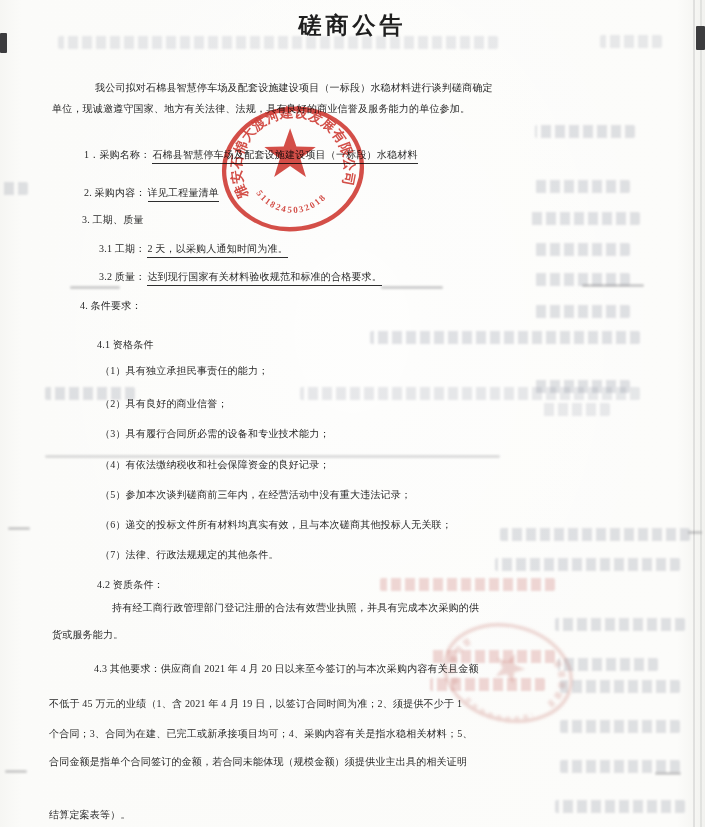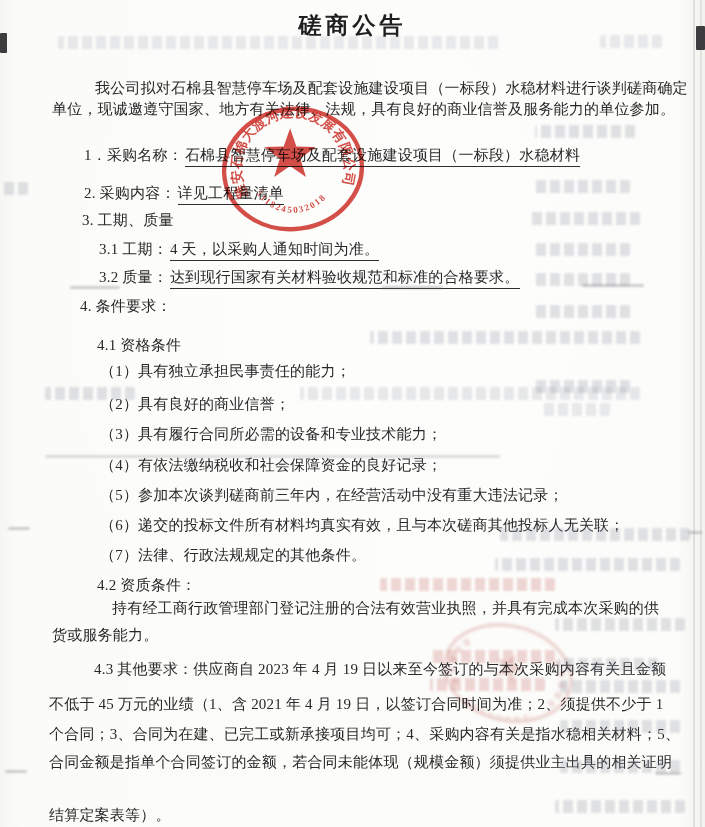--- a/index.html
+++ b/index.html
@@ -16,21 +16,21 @@
     color:#262626;
   }
   .title{
     position:absolute;top:10px;left:0;width:100%;
     margin:0;text-align:center;
     font-size:23px;font-weight:700;letter-spacing:4px;
     color:#1f1f1f;
   }
   .line{
     position:absolute;white-space:nowrap;
-    font-size:15px;line-height:18px;color:#282828;
+    font-size:10px;line-height:18px;color:#282828;
     letter-spacing:.2px;
   }
   .u{border-bottom:1.4px solid #2e2e2e;padding-bottom:3px;}
   .lbl{margin-right:2px;}
 
   
   .seal{position:absolute;left:193px;top:69px;width:200px;height:200px;
         mix-blend-mode:multiply;opacity:.94;}
   .seal text{font-family:"Liberation Serif","DejaVu Serif",serif;font-weight:700;}
   .seal .company-arc{font-size:13.5px;letter-spacing:.3px;}
@@ -68,41 +68,41 @@
 
   <div class="line" style="left:95px;top:79px">我公司拟对石棉县智慧停车场及配套设施建设项目（一标段）水稳材料进行谈判磋商确定</div>
   <div class="line" style="left:52px;top:100px">单位，现诚邀遵守国家、地方有关法律、法规，具有良好的商业信誉及服务能力的单位参加。</div>
 
   <div class="line" style="left:84px;top:146px"><span class="lbl">1．采购名称：</span><span class="u">石棉县智慧停车场及配套设施建设项目（一标段）水稳材料</span></div>
 
   <div class="line" style="left:84px;top:184px"><span class="lbl">2. 采购内容：</span><span class="u">详见工程量清单</span></div>
 
   <div class="line" style="left:82px;top:211px">3. 工期、质量</div>
 
-  <div class="line" style="left:99px;top:240px"><span class="lbl">3.1 工期：</span><span class="u">4 天，以采购人通知时间为准。</span></div>
+  <div class="line" style="left:99px;top:240px"><span class="lbl">3.1 工期：</span><span class="u">2 天，以采购人通知时间为准。</span></div>
 
   <div class="line" style="left:99px;top:268px"><span class="lbl">3.2 质量：</span><span class="u">达到现行国家有关材料验收规范和标准的合格要求。</span></div>
 
   <div class="line" style="left:80px;top:297px">4. 条件要求：</div>
 
   <div class="line" style="left:97px;top:336px">4.1 资格条件</div>
 
   <div class="line" style="left:100px;top:362px">（1）具有独立承担民事责任的能力；</div>
   <div class="line" style="left:100px;top:395px">（2）具有良好的商业信誉；</div>
   <div class="line" style="left:100px;top:425px">（3）具有履行合同所必需的设备和专业技术能力；</div>
   <div class="line" style="left:100px;top:456px">（4）有依法缴纳税收和社会保障资金的良好记录；</div>
   <div class="line" style="left:100px;top:486px">（5）参加本次谈判磋商前三年内，在经营活动中没有重大违法记录；</div>
   <div class="line" style="left:100px;top:516px">（6）递交的投标文件所有材料均真实有效，且与本次磋商其他投标人无关联；</div>
   <div class="line" style="left:100px;top:546px">（7）法律、行政法规规定的其他条件。</div>
 
   <div class="line" style="left:97px;top:576px">4.2 资质条件：</div>
   <div class="line" style="left:112px;top:599px">持有经工商行政管理部门登记注册的合法有效营业执照，并具有完成本次采购的供</div>
   <div class="line" style="left:52px;top:626px">货或服务能力。</div>
 
-  <div class="line" style="left:94px;top:660px">4.3 其他要求：供应商自 2023 年 4 月 19 日以来至今签订的与本次采购内容有关且金额</div>
+  <div class="line" style="left:94px;top:660px">4.3 其他要求：供应商自 2021 年 4 月 20 日以来至今签订的与本次采购内容有关且金额</div>
   <div class="line" style="left:49px;top:695px">不低于 45 万元的业绩（1、含 2021 年 4 月 19 日，以签订合同时间为准；2、须提供不少于 1</div>
   <div class="line" style="left:49px;top:725px">个合同；3、合同为在建、已完工或新承接项目均可；4、采购内容有关是指水稳相关材料；5、</div>
   <div class="line" style="left:49px;top:753px">合同金额是指单个合同签订的金额，若合同未能体现（规模金额）须提供业主出具的相关证明</div>
   <div class="line" style="left:49px;top:806px">结算定案表等）。</div>
 
   <svg class="seal" viewBox="0 0 200 200" aria-hidden="true">
     <g transform="rotate(-8 100 100)" fill="none">
       <ellipse cx="100" cy="100" rx="69" ry="60" stroke="#cf332c" stroke-width="4.3" opacity=".92"></ellipse>
       <polygon fill="#cf332c" opacity=".92" stroke="none" points="102.8,59.3 93.9,76.5 74.7,74.2 88.4,87.9 80.2,105.4 97.5,96.7 111.7,109.8 108.7,90.7 125.6,81.3 106.5,78.2"></polygon>
       <path id="sealTextArc" d="M 52.9,122 A 52,52 0 1 1 147.1,122" fill="none"></path>

